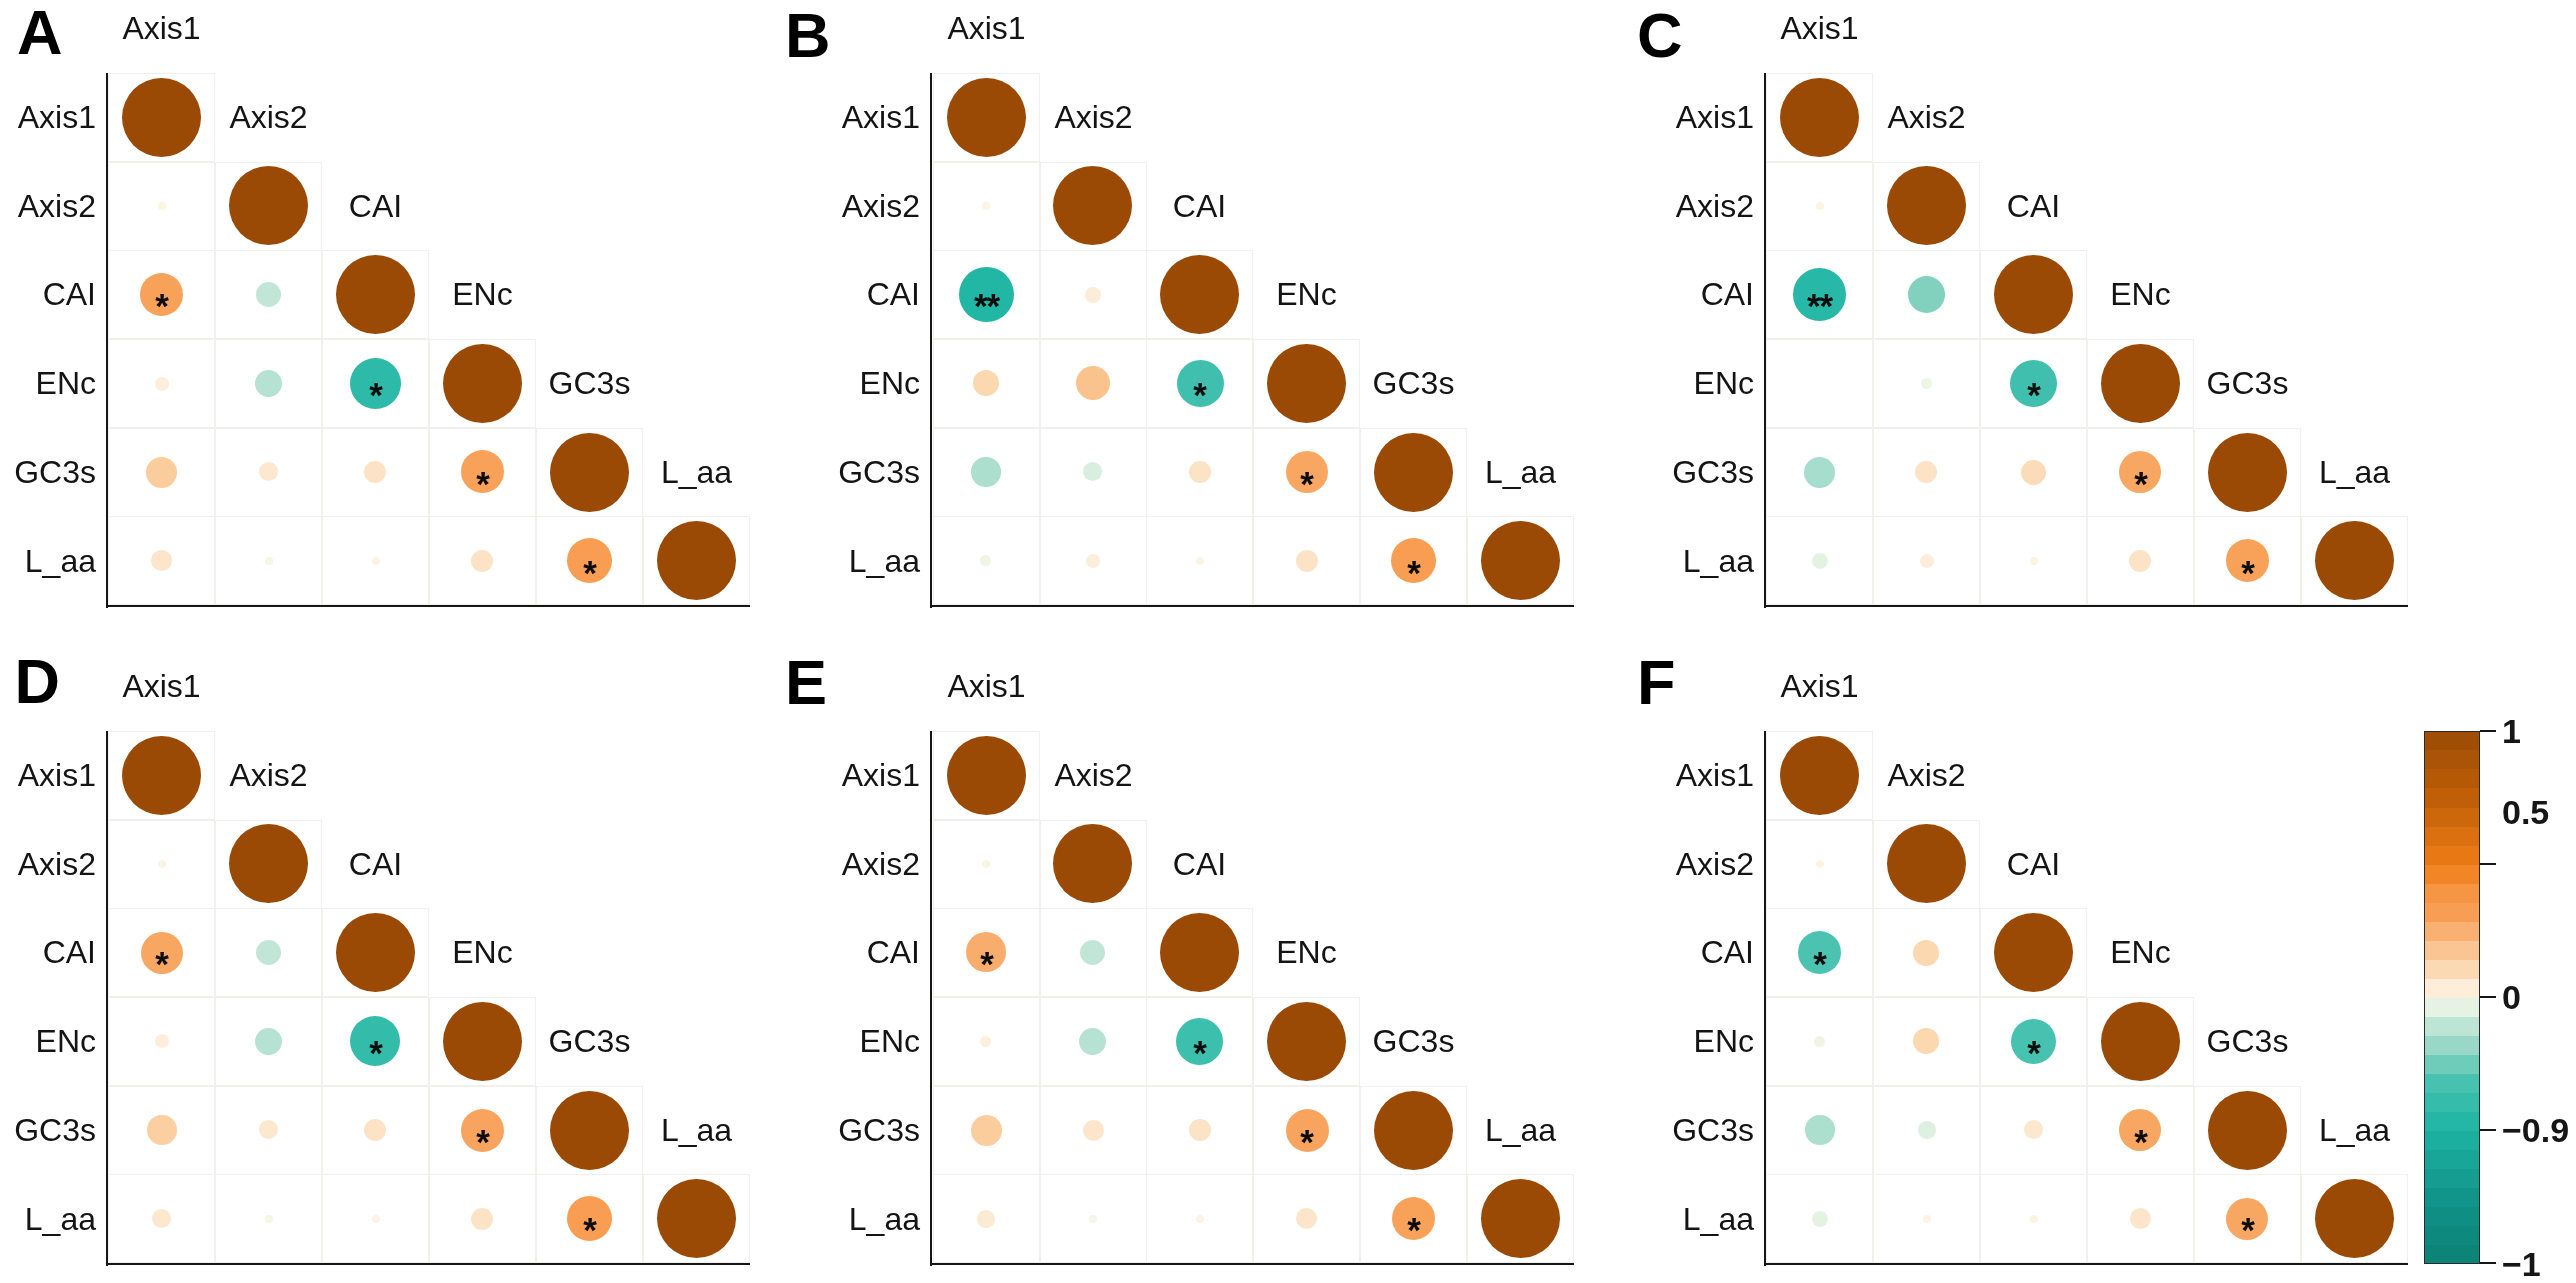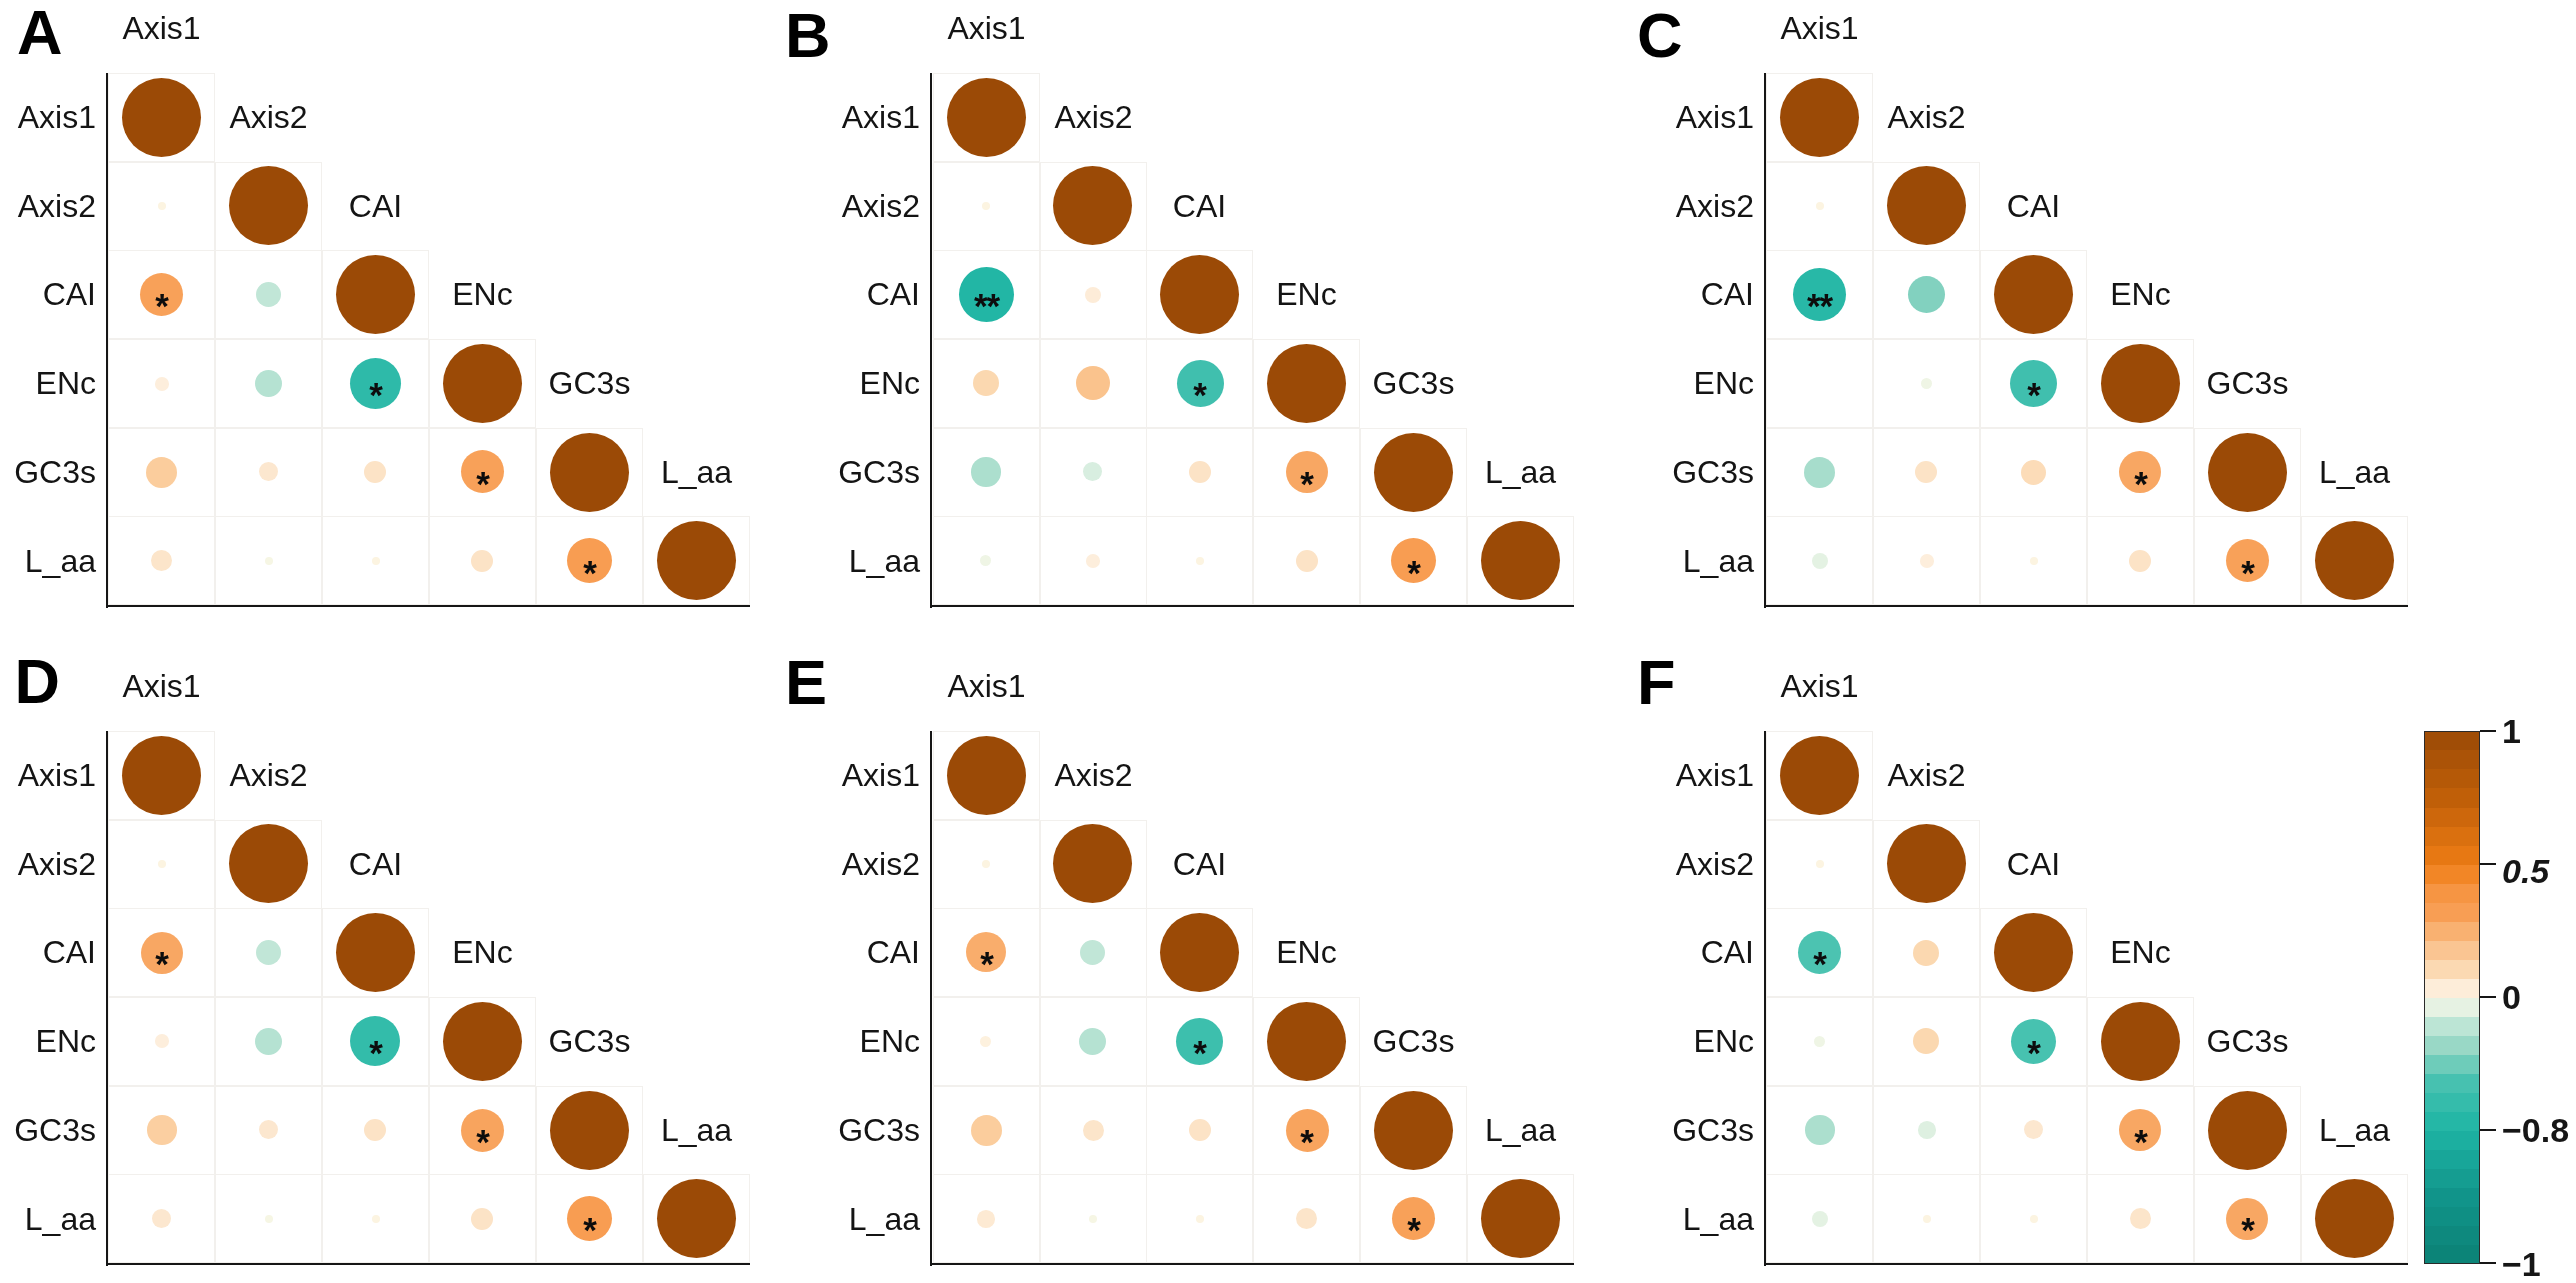--- a/index.html
+++ b/index.html
@@ -413,21 +413,21 @@
       <div class="cb-seg" style="top: 418px; height: 20px; background: rgb(24, 166, 153);"></div>
       <div class="cb-seg" style="top: 437px; height: 20px; background: rgb(21, 157, 145);"></div>
       <div class="cb-seg" style="top: 456px; height: 20px; background: rgb(17, 148, 138);"></div>
       <div class="cb-seg" style="top: 475px; height: 20px; background: rgb(15, 143, 132);"></div>
       <div class="cb-seg" style="top: 494px; height: 20px; background: rgb(14, 137, 126);"></div>
       <div class="cb-seg" style="top: 513px; height: 20px; background: rgb(12, 132, 120);"></div>
     </div>
     <div class="cb-tick" style="left: 2480px; top: 730px; width: 16px;"></div>
     <div class="cb-label" style="left: 2502px; top: 731px;">1</div>
     <div class="cb-tick" style="left: 2480px; top: 863px; width: 16px;"></div>
-    <div class="cb-label" style="left: 2502px; top: 871px; font-style: italic;">0.5</div>
+    <div class="cb-label" style="left: 2502px; top: 812px;">0.5</div>
     <div class="cb-tick" style="left: 2480px; top: 996px; width: 16px;"></div>
     <div class="cb-label" style="left: 2502px; top: 997px;">0</div>
     <div class="cb-tick" style="left: 2480px; top: 1129px; width: 16px;"></div>
-    <div class="cb-label" style="left: 2502px; top: 1130px;">−0.8</div>
+    <div class="cb-label" style="left: 2502px; top: 1130px;">−0.9</div>
     <div class="cb-tick" style="left: 2480px; top: 1262px; width: 16px;"></div>
     <div class="cb-label" style="left: 2502px; top: 1264px;">−1</div>
   </div>
 
 
 </body></html>

